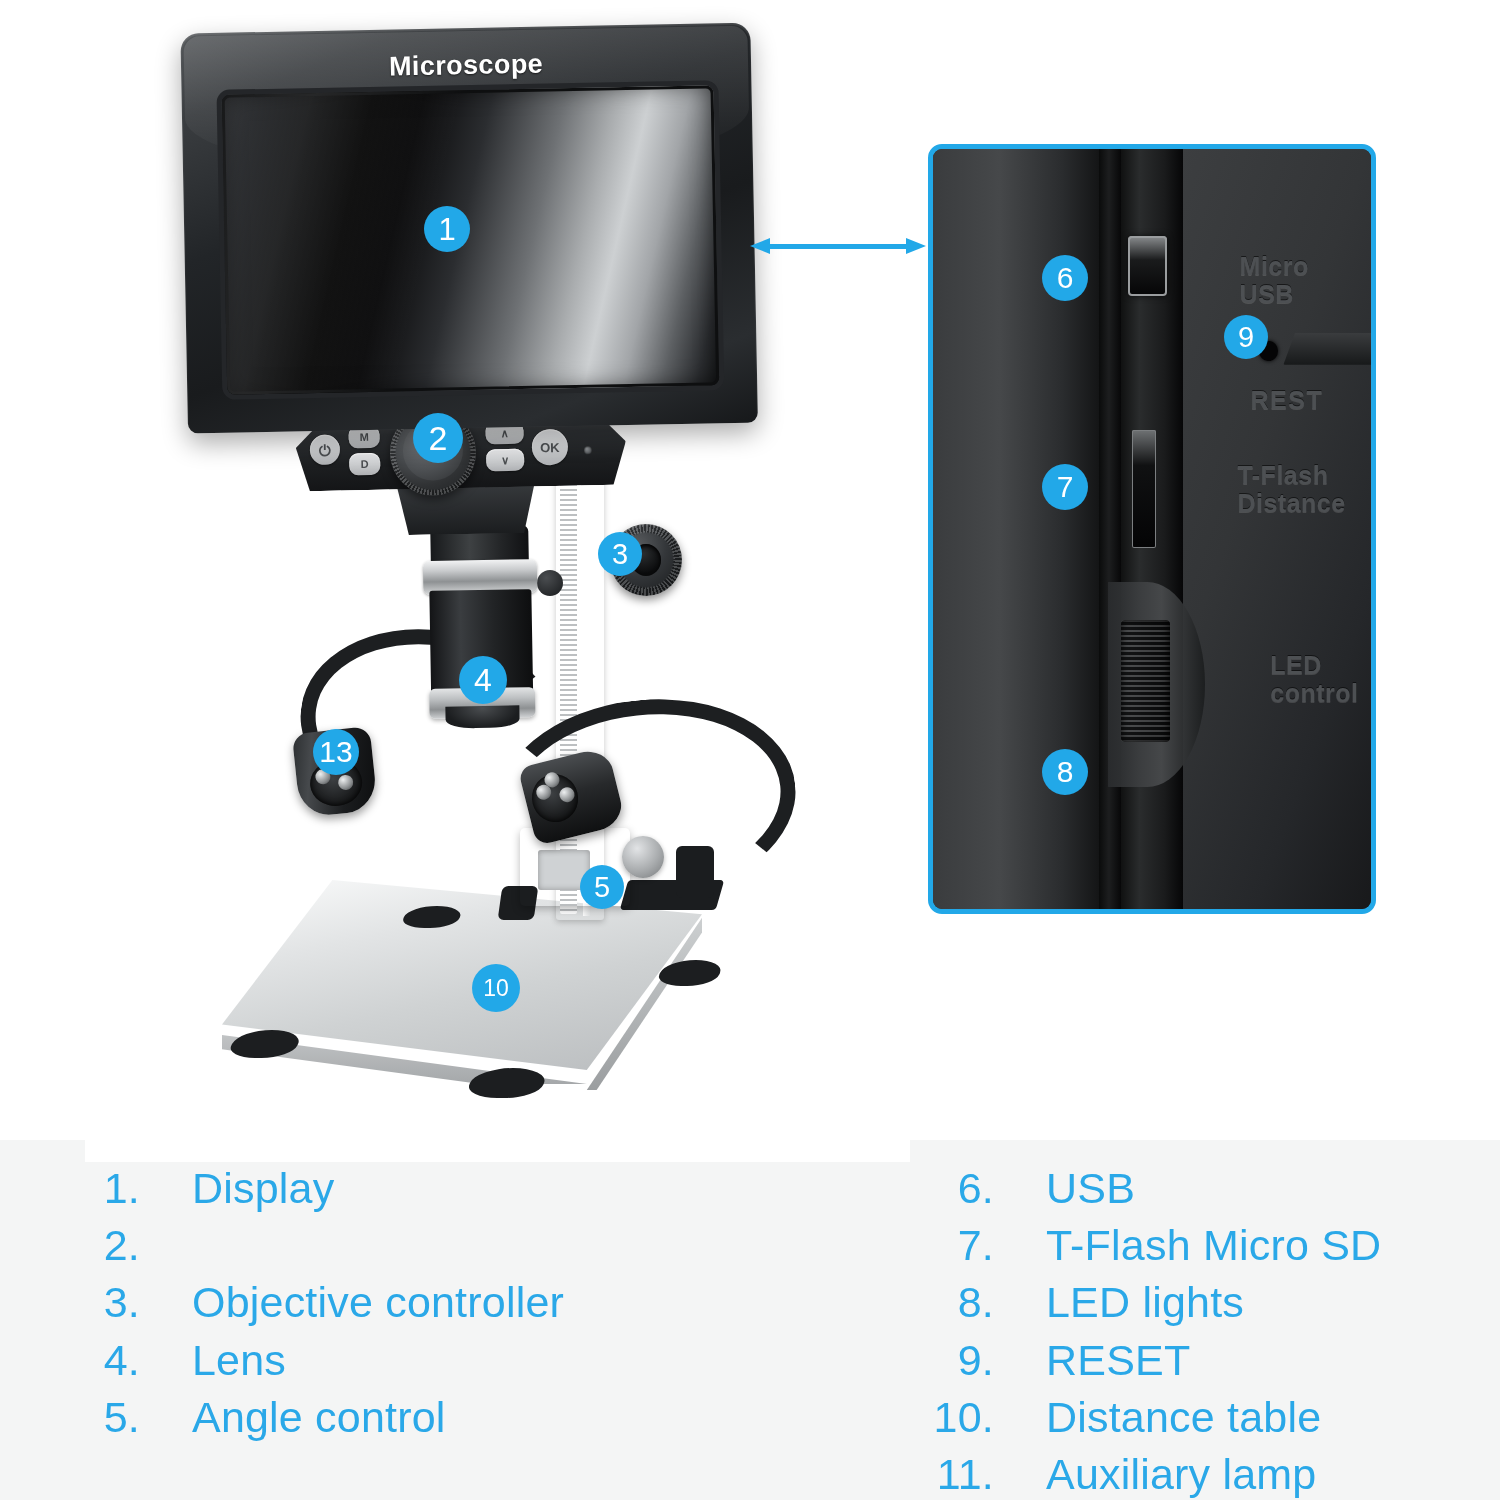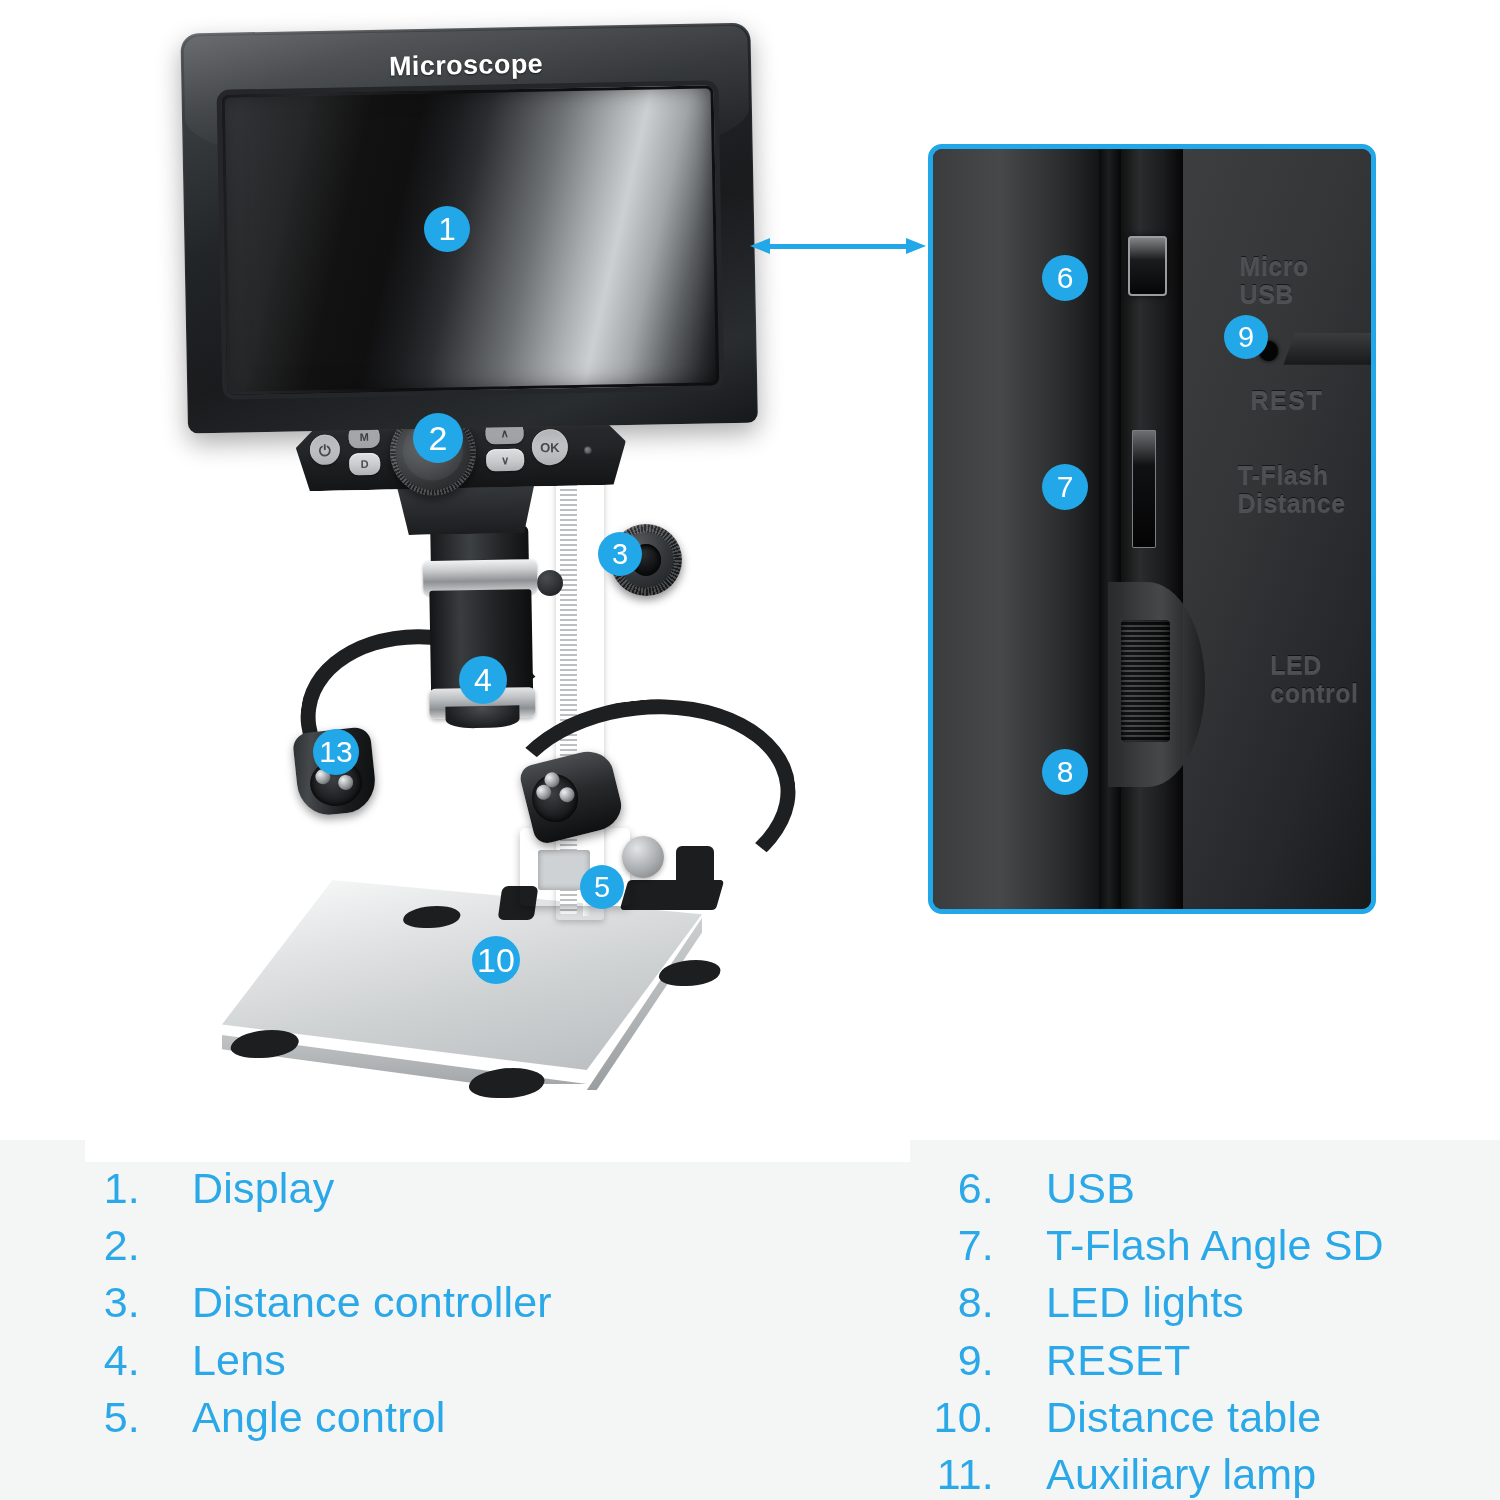--- a/index.html
+++ b/index.html
@@ -480,21 +480,21 @@
       <div class="mon-bezel"></div>
       <div class="brand">Microscope</div>
       <div class="screen"></div>
     </div>
 
     <div class="badge" style="left:424px;top:206px;width:46px;height:46px;font-size:31px;">1</div>
     <div class="badge" style="left:413px;top:413px;width:50px;height:50px;font-size:34px;">2</div>
     <div class="badge" style="left:598px;top:532px;width:44px;height:44px;font-size:29px;">3</div>
     <div class="badge" style="left:459px;top:656px;width:48px;height:48px;font-size:32px;">4</div>
     <div class="badge" style="left:580px;top:865px;width:44px;height:44px;font-size:29px;">5</div>
-    <div class="badge" style="left:472px;top:936px;width:48px;height:48px;font-size:34px;">10</div>
+    <div class="badge" style="left:472px;top:964px;width:48px;height:48px;font-size:23px;">10</div>
     <div class="badge" style="left:313px;top:729px;width:46px;height:46px;font-size:30px;">13</div>
   </div>
 
   <div class="arrow">
     <div class="head l"></div>
     <div class="bar"></div>
     <div class="head r"></div>
   </div>
 
   <div class="detail-panel">
@@ -530,40 +530,40 @@
   <div class="legend-col left">
     <div class="legend-item">
       <span class="legend-num">1.</span>
       <span class="legend-label">Display</span>
     </div>
     <div class="legend-item">
       <span class="legend-num">2.</span>
     </div>
     <div class="legend-item">
       <span class="legend-num">3.</span>
-      <span class="legend-label">Distance controller</span>
+      <span class="legend-label">Objective controller</span>
     </div>
     <div class="legend-item">
       <span class="legend-num">4.</span>
       <span class="legend-label">Lens</span>
     </div>
     <div class="legend-item">
       <span class="legend-num">5.</span>
       <span class="legend-label">Angle control</span>
     </div>
   </div>
 
   <div class="legend-col right">
     <div class="legend-item">
       <span class="legend-num">6.</span>
       <span class="legend-label">USB</span>
     </div>
     <div class="legend-item">
       <span class="legend-num">7.</span>
-      <span class="legend-label">T-Flash Angle SD</span>
+      <span class="legend-label">T-Flash Micro SD</span>
     </div>
     <div class="legend-item">
       <span class="legend-num">8.</span>
       <span class="legend-label">LED lights</span>
     </div>
     <div class="legend-item">
       <span class="legend-num">9.</span>
       <span class="legend-label">RESET</span>
     </div>
     <div class="legend-item">

